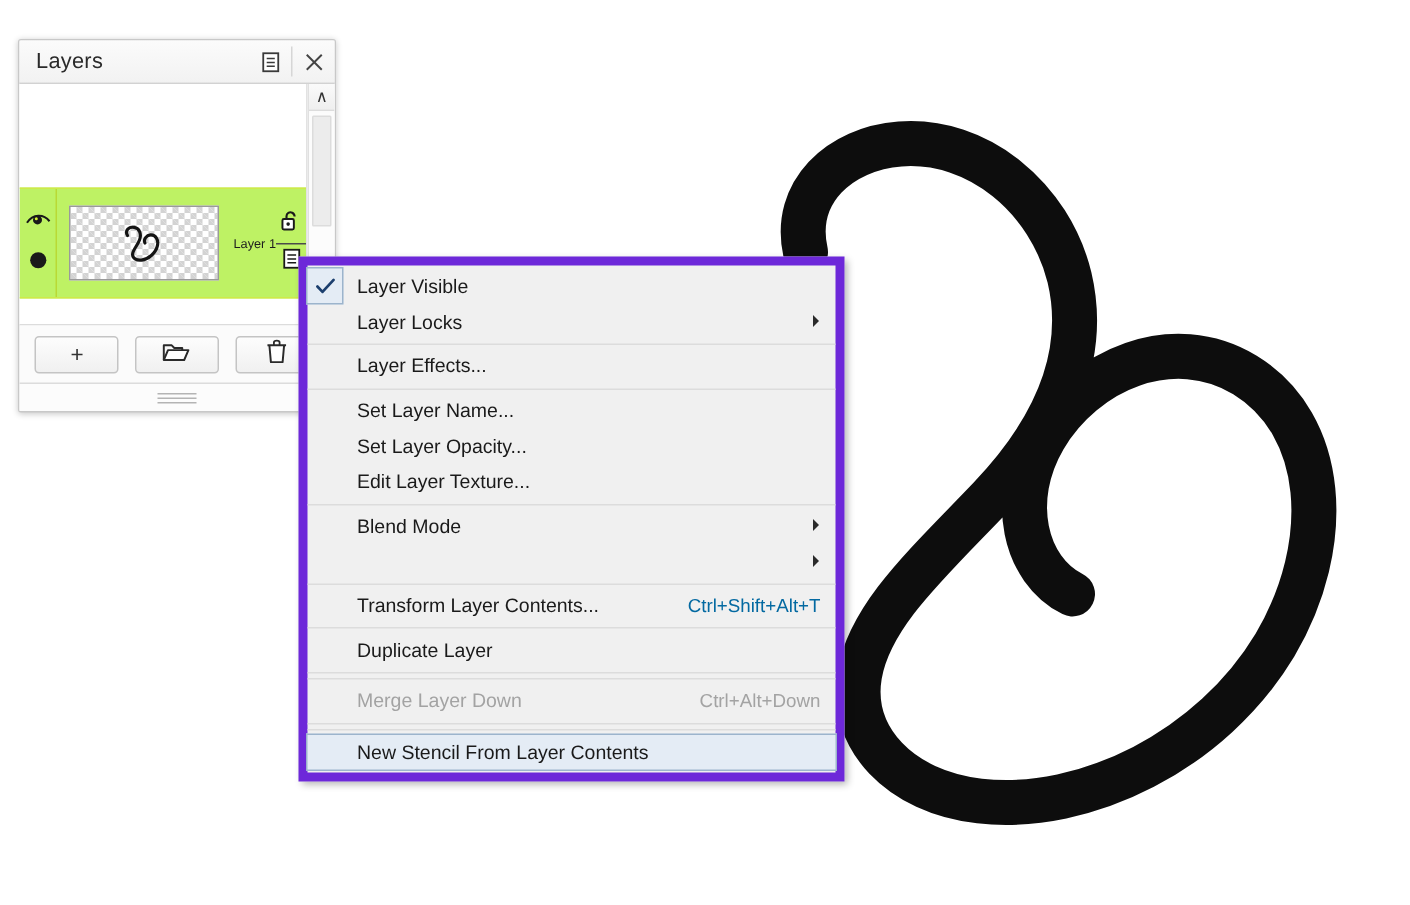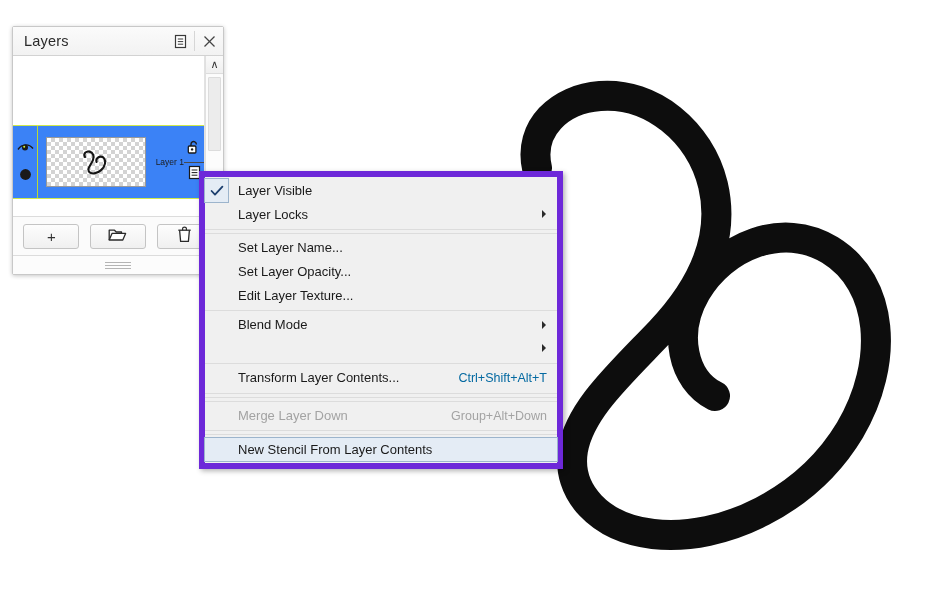--- a/index.html
+++ b/index.html
@@ -88,21 +88,21 @@
   .layer-empty-space {
     height: 69px;
     background: #ffffff;
   }
 
   .layer-row {
     position: relative;
     height: 74px;
     display: flex;
     align-items: stretch;
-    background: #3b82f6;
+    background: #bef264;
     border-top: 1px solid #cfe94a;
     border-bottom: 1px solid #cfe94a;
   }
   .layer-toggles {
     width: 25px;
     display: flex;
     flex-direction: column;
     align-items: center;
     justify-content: center;
     gap: 9px;
@@ -446,20 +446,23 @@
             <path d="M1.6 6 L5 9.6 L12.4 1.6" fill="none" stroke="#1c3f6e" stroke-width="1.8" stroke-linecap="round" stroke-linejoin="round"></path>
           </svg>
         </span>
         <span class="mi-label">Layer Visible</span>
       </div>
       <div class="mi">
         <span class="mi-label">Layer Locks</span>
         <span class="mi-arrow"></span>
       </div>
       <div class="msep"></div>
+      <div class="mi">
+        <span class="mi-label">Layer Effects...</span>
+      </div>
       <div class="msep"></div>
       <div class="mi">
         <span class="mi-label">Set Layer Name...</span>
       </div>
       <div class="mi">
         <span class="mi-label">Set Layer Opacity...</span>
       </div>
       <div class="mi">
         <span class="mi-label">Edit Layer Texture...</span>
       </div>
@@ -470,25 +473,28 @@
       </div>
       <div class="mi">
         <span class="mi-arrow"></span>
       </div>
       <div class="msep"></div>
       <div class="mi">
         <span class="mi-label">Transform Layer Contents...</span>
         <span class="mi-shortcut">Ctrl+Shift+Alt+T</span>
       </div>
       <div class="msep"></div>
+      <div class="mi">
+        <span class="mi-label">Duplicate Layer</span>
+      </div>
       <div class="msep"></div>
       <div class="msep"></div>
       <div class="mi disabled">
         <span class="mi-label">Merge Layer Down</span>
-        <span class="mi-shortcut">Group+Alt+Down</span>
+        <span class="mi-shortcut">Ctrl+Alt+Down</span>
       </div>
       <div class="msep"></div>
       <div class="msep"></div>
       <div class="mi highlighted">
         <span class="mi-label">New Stencil From Layer Contents</span>
       </div>
     </div>
 
 </div>
 

